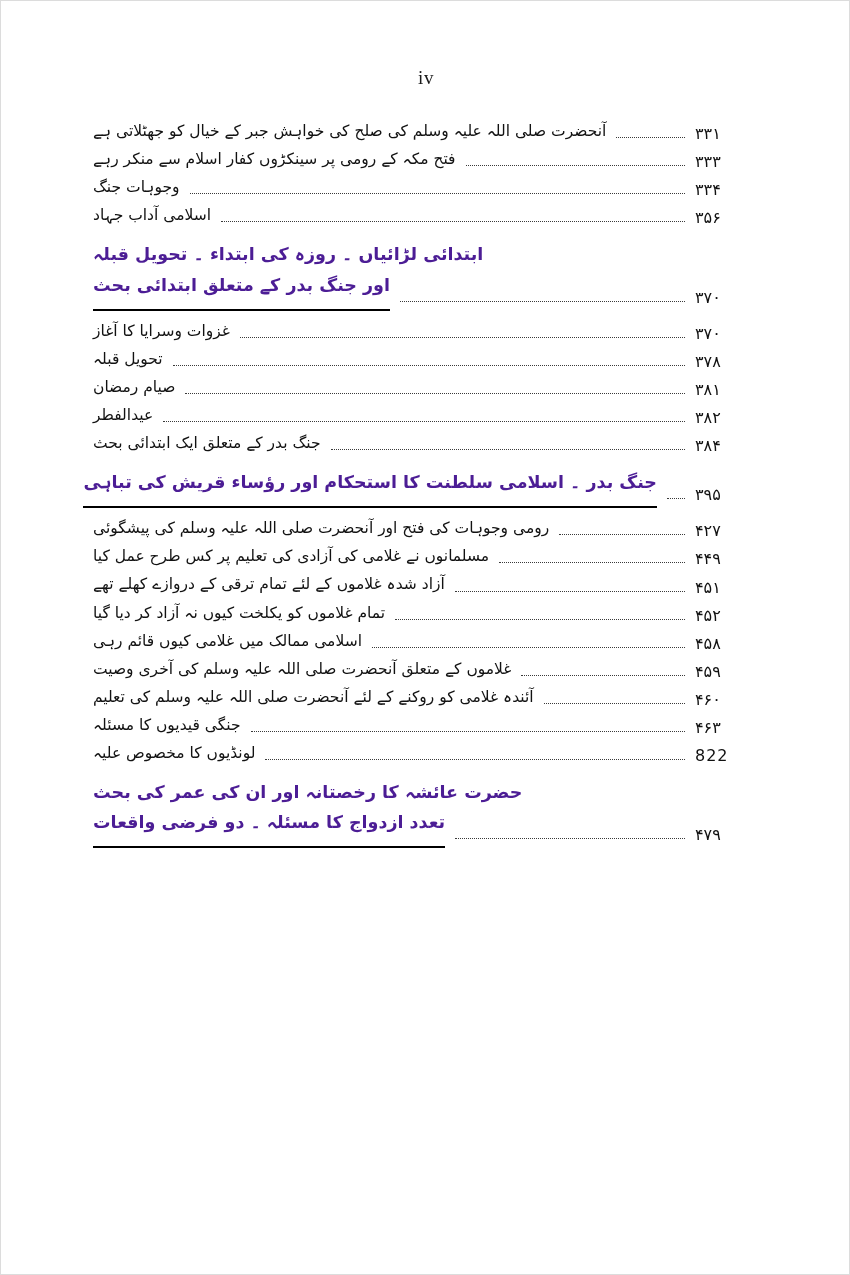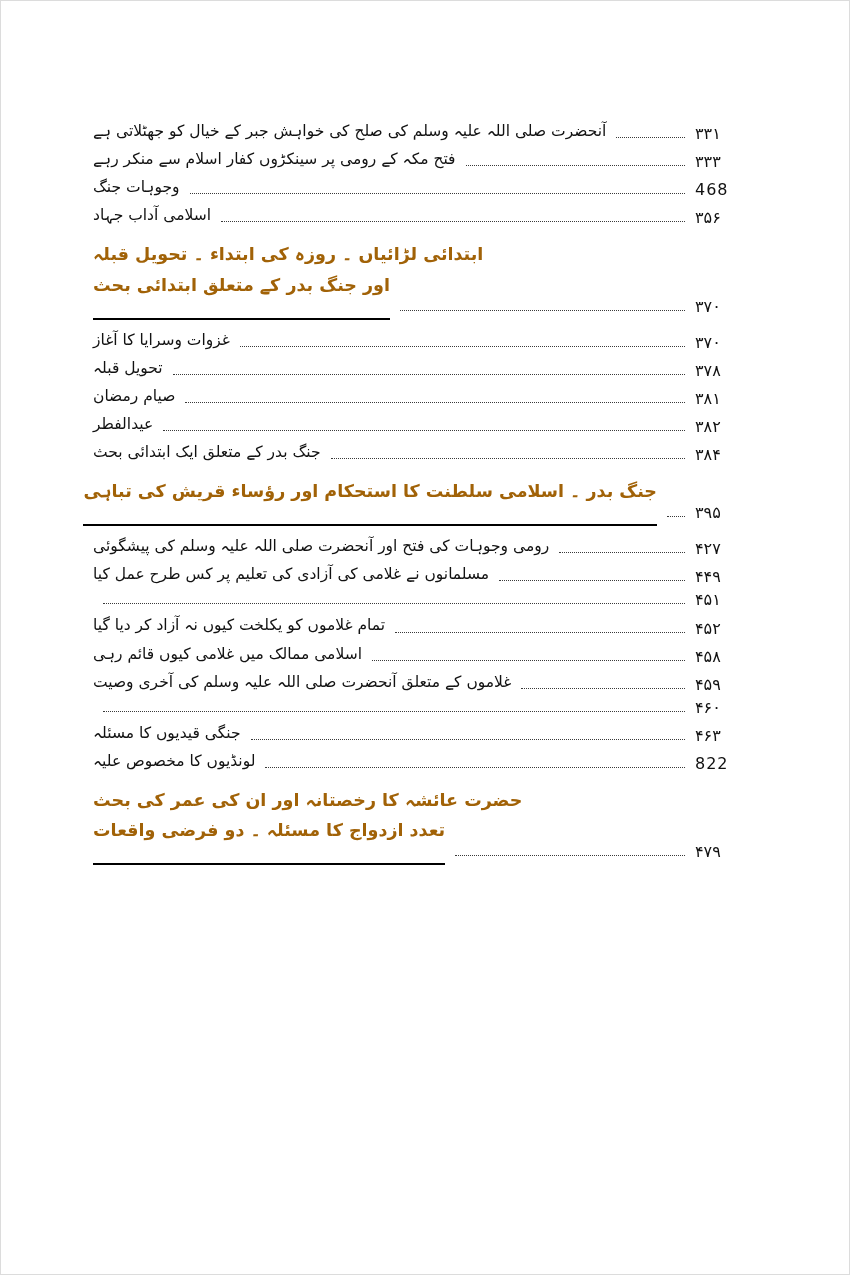--- a/index.html
+++ b/index.html
@@ -99,60 +99,61 @@
     width: 100%;
   }
   .heading-text {
     flex: 0 0 auto;
     direction: rtl;
     text-align: right;
     font-family: "DejaVu Sans", sans-serif;
     font-size: 17.5px;
     font-weight: bold;
     line-height: 1.72;
-    color: #a16207;
+    color: #4c1d95;
     white-space: nowrap;
   }
   .heading-text.underlined {
     border-bottom: 2px solid #000000;
-    padding-bottom: 18px;
+    padding-bottom: 9px;
   }
   .heading-spacer {
     flex: 1 1 auto;
   }
   .heading-line .leader {
     margin-bottom: 9px;
   }
   .heading-line .page-num {
     padding-bottom: 4px;
   }
   .heading-line.first-line {
     padding-left: 62px;
     justify-content: flex-start;
   }
 </style>
 </head>
 <body>
 
 <div class="page-sheet">
 
+  <div class="page-folio">iv</div>
 
   <div class="toc" id="toc-container">
       <div class="toc-row">
         <div class="page-num">۳۳۱</div>
         <div class="leader"></div>
         <div class="entry-title">آنحضرت صلی اللہ علیہ وسلم کی صلح کی خواہش جبر کے خیال کو جھٹلاتی ہے</div>
       </div>
       <div class="toc-row">
         <div class="page-num">۳۳۳</div>
         <div class="leader"></div>
         <div class="entry-title">فتح مکہ کے رومی پر سینکڑوں کفار اسلام سے منکر رہے</div>
       </div>
       <div class="toc-row">
-        <div class="page-num">468</div>
+        <div class="page-num">۳۳۴</div>
         <div class="leader"></div>
         <div class="entry-title">وجوہات جنگ</div>
       </div>
       <div class="toc-row">
         <div class="page-num">۳۵۶</div>
         <div class="leader"></div>
         <div class="entry-title">اسلامی آداب جہاد</div>
       </div>
       <div class="toc-heading-block">
         <div class="heading-line first-line">
@@ -203,39 +204,41 @@
         <div class="entry-title">رومی وجوہات کی فتح اور آنحضرت صلی اللہ علیہ وسلم کی پیشگوئی</div>
       </div>
       <div class="toc-row">
         <div class="page-num">۴۴۹</div>
         <div class="leader"></div>
         <div class="entry-title">مسلمانوں نے غلامی کی آزادی کی تعلیم پر کس طرح عمل کیا</div>
       </div>
       <div class="toc-row">
         <div class="page-num">۴۵۱</div>
         <div class="leader"></div>
+        <div class="entry-title">آزاد شدہ غلاموں کے لئے تمام ترقی کے دروازے کھلے تھے</div>
       </div>
       <div class="toc-row">
         <div class="page-num">۴۵۲</div>
         <div class="leader"></div>
         <div class="entry-title">تمام غلاموں کو یکلخت کیوں نہ آزاد کر دیا گیا</div>
       </div>
       <div class="toc-row">
         <div class="page-num">۴۵۸</div>
         <div class="leader"></div>
         <div class="entry-title">اسلامی ممالک میں غلامی کیوں قائم رہی</div>
       </div>
       <div class="toc-row">
         <div class="page-num">۴۵۹</div>
         <div class="leader"></div>
         <div class="entry-title">غلاموں کے متعلق آنحضرت صلی اللہ علیہ وسلم کی آخری وصیت</div>
       </div>
       <div class="toc-row">
         <div class="page-num">۴۶۰</div>
         <div class="leader"></div>
+        <div class="entry-title">آئندہ غلامی کو روکنے کے لئے آنحضرت صلی اللہ علیہ وسلم کی تعلیم</div>
       </div>
       <div class="toc-row">
         <div class="page-num">۴۶۳</div>
         <div class="leader"></div>
         <div class="entry-title">جنگی قیدیوں کا مسئلہ</div>
       </div>
       <div class="toc-row">
         <div class="page-num">822</div>
         <div class="leader"></div>
         <div class="entry-title">لونڈیوں کا مخصوص علیہ</div>

